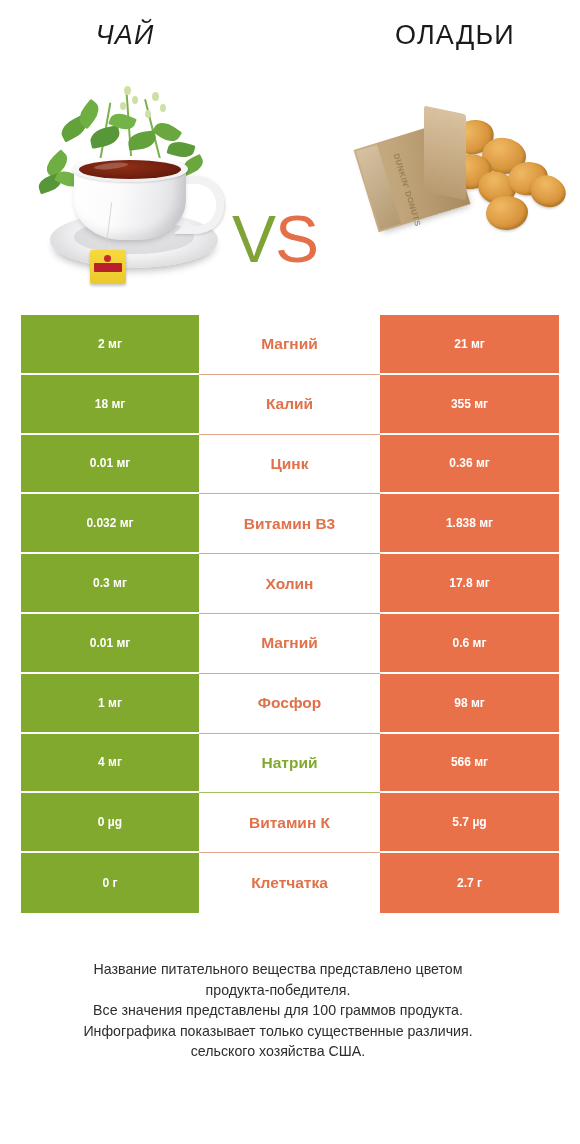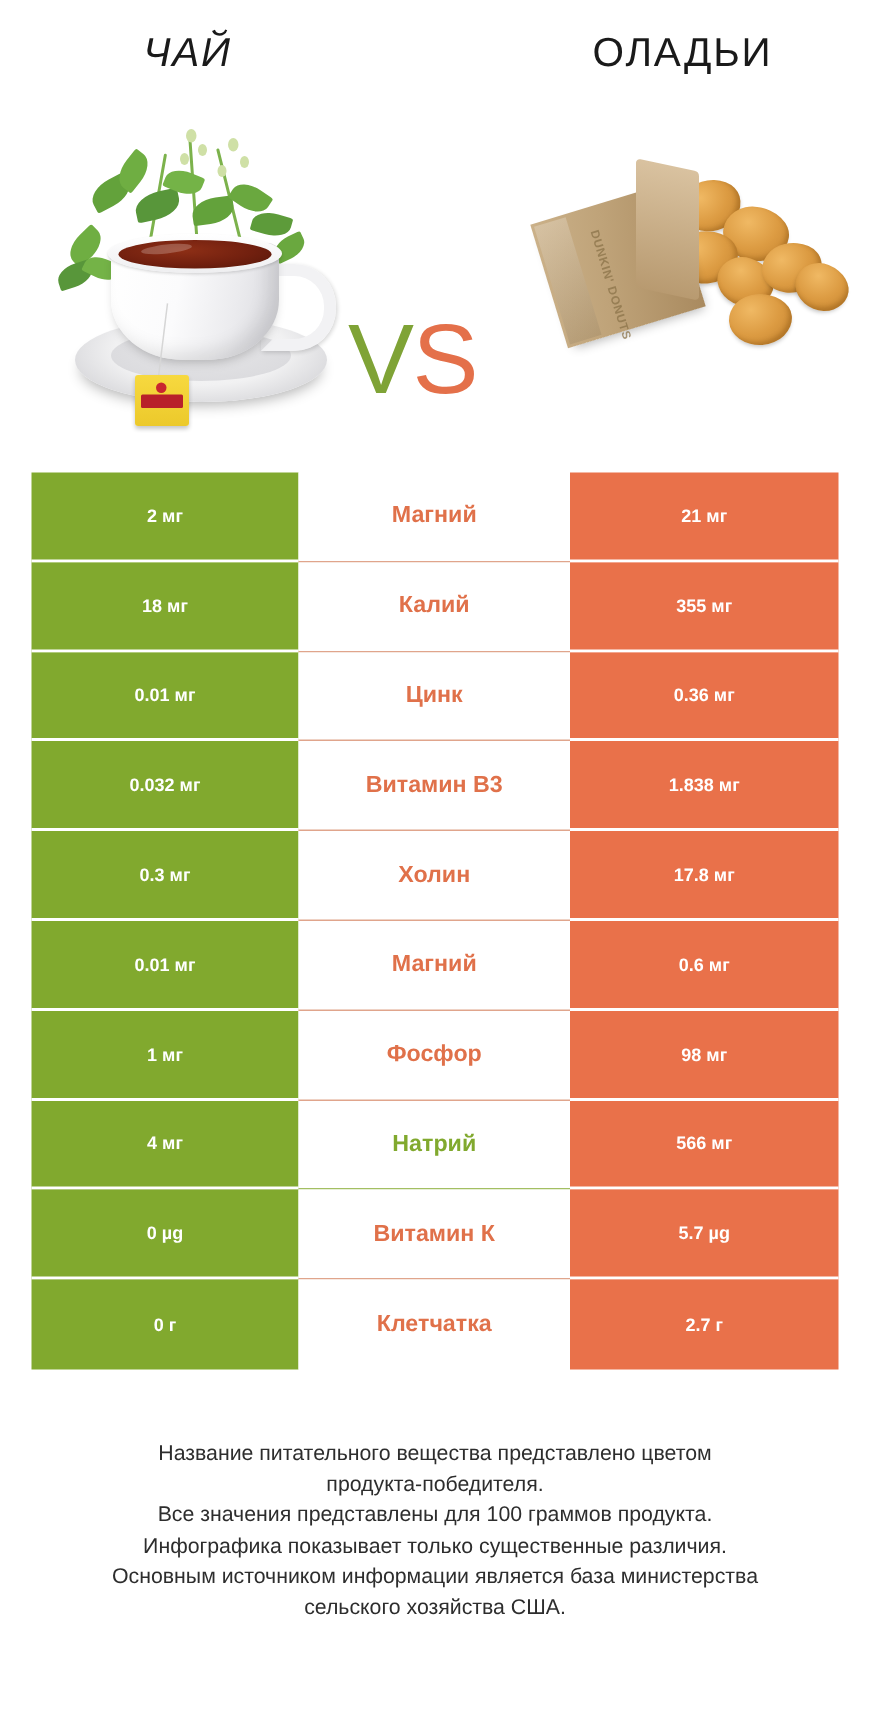--- a/index.html
+++ b/index.html
@@ -157,21 +157,21 @@
   .cell-mid.win-left{color:#81a92e;border-bottom-color:#a3bf62;text-align:center;}
   .row:last-child .cell-mid{border-bottom:none;}
   .cell-right{
     width:179px;background:#e9714a;color:#ffffff;
     border-bottom:2px solid #ffffff;
   }
   .row:last-child .cell-right{border-bottom:none;}
 
   
   .note{
-    position:absolute;left:20px;top:959px;width:540px;
+    position:absolute;left:8px;top:959px;width:540px;
     text-align:center;
     font-size:14.2px;line-height:20.5px;
     color:#2d2d2d;
   }
   .note div{white-space:nowrap;}
 </style>
 </head>
 <body>
 
 <div class="titles">
@@ -289,15 +289,14 @@
       <div class="cell cell-mid">Клетчатка</div>
       <div class="cell cell-right">2.7 г</div>
     </div>
   </div>
 
 <div class="note">
   <div>Название питательного вещества представлено цветом</div>
   <div>продукта-победителя.</div>
   <div>Все значения представлены для 100 граммов продукта.</div>
   <div>Инфографика показывает только существенные различия.</div>
-  <div>Основным источником информации является база министерства</div>
   <div>сельского хозяйства США.</div>
 </div>
 
 </body></html>

